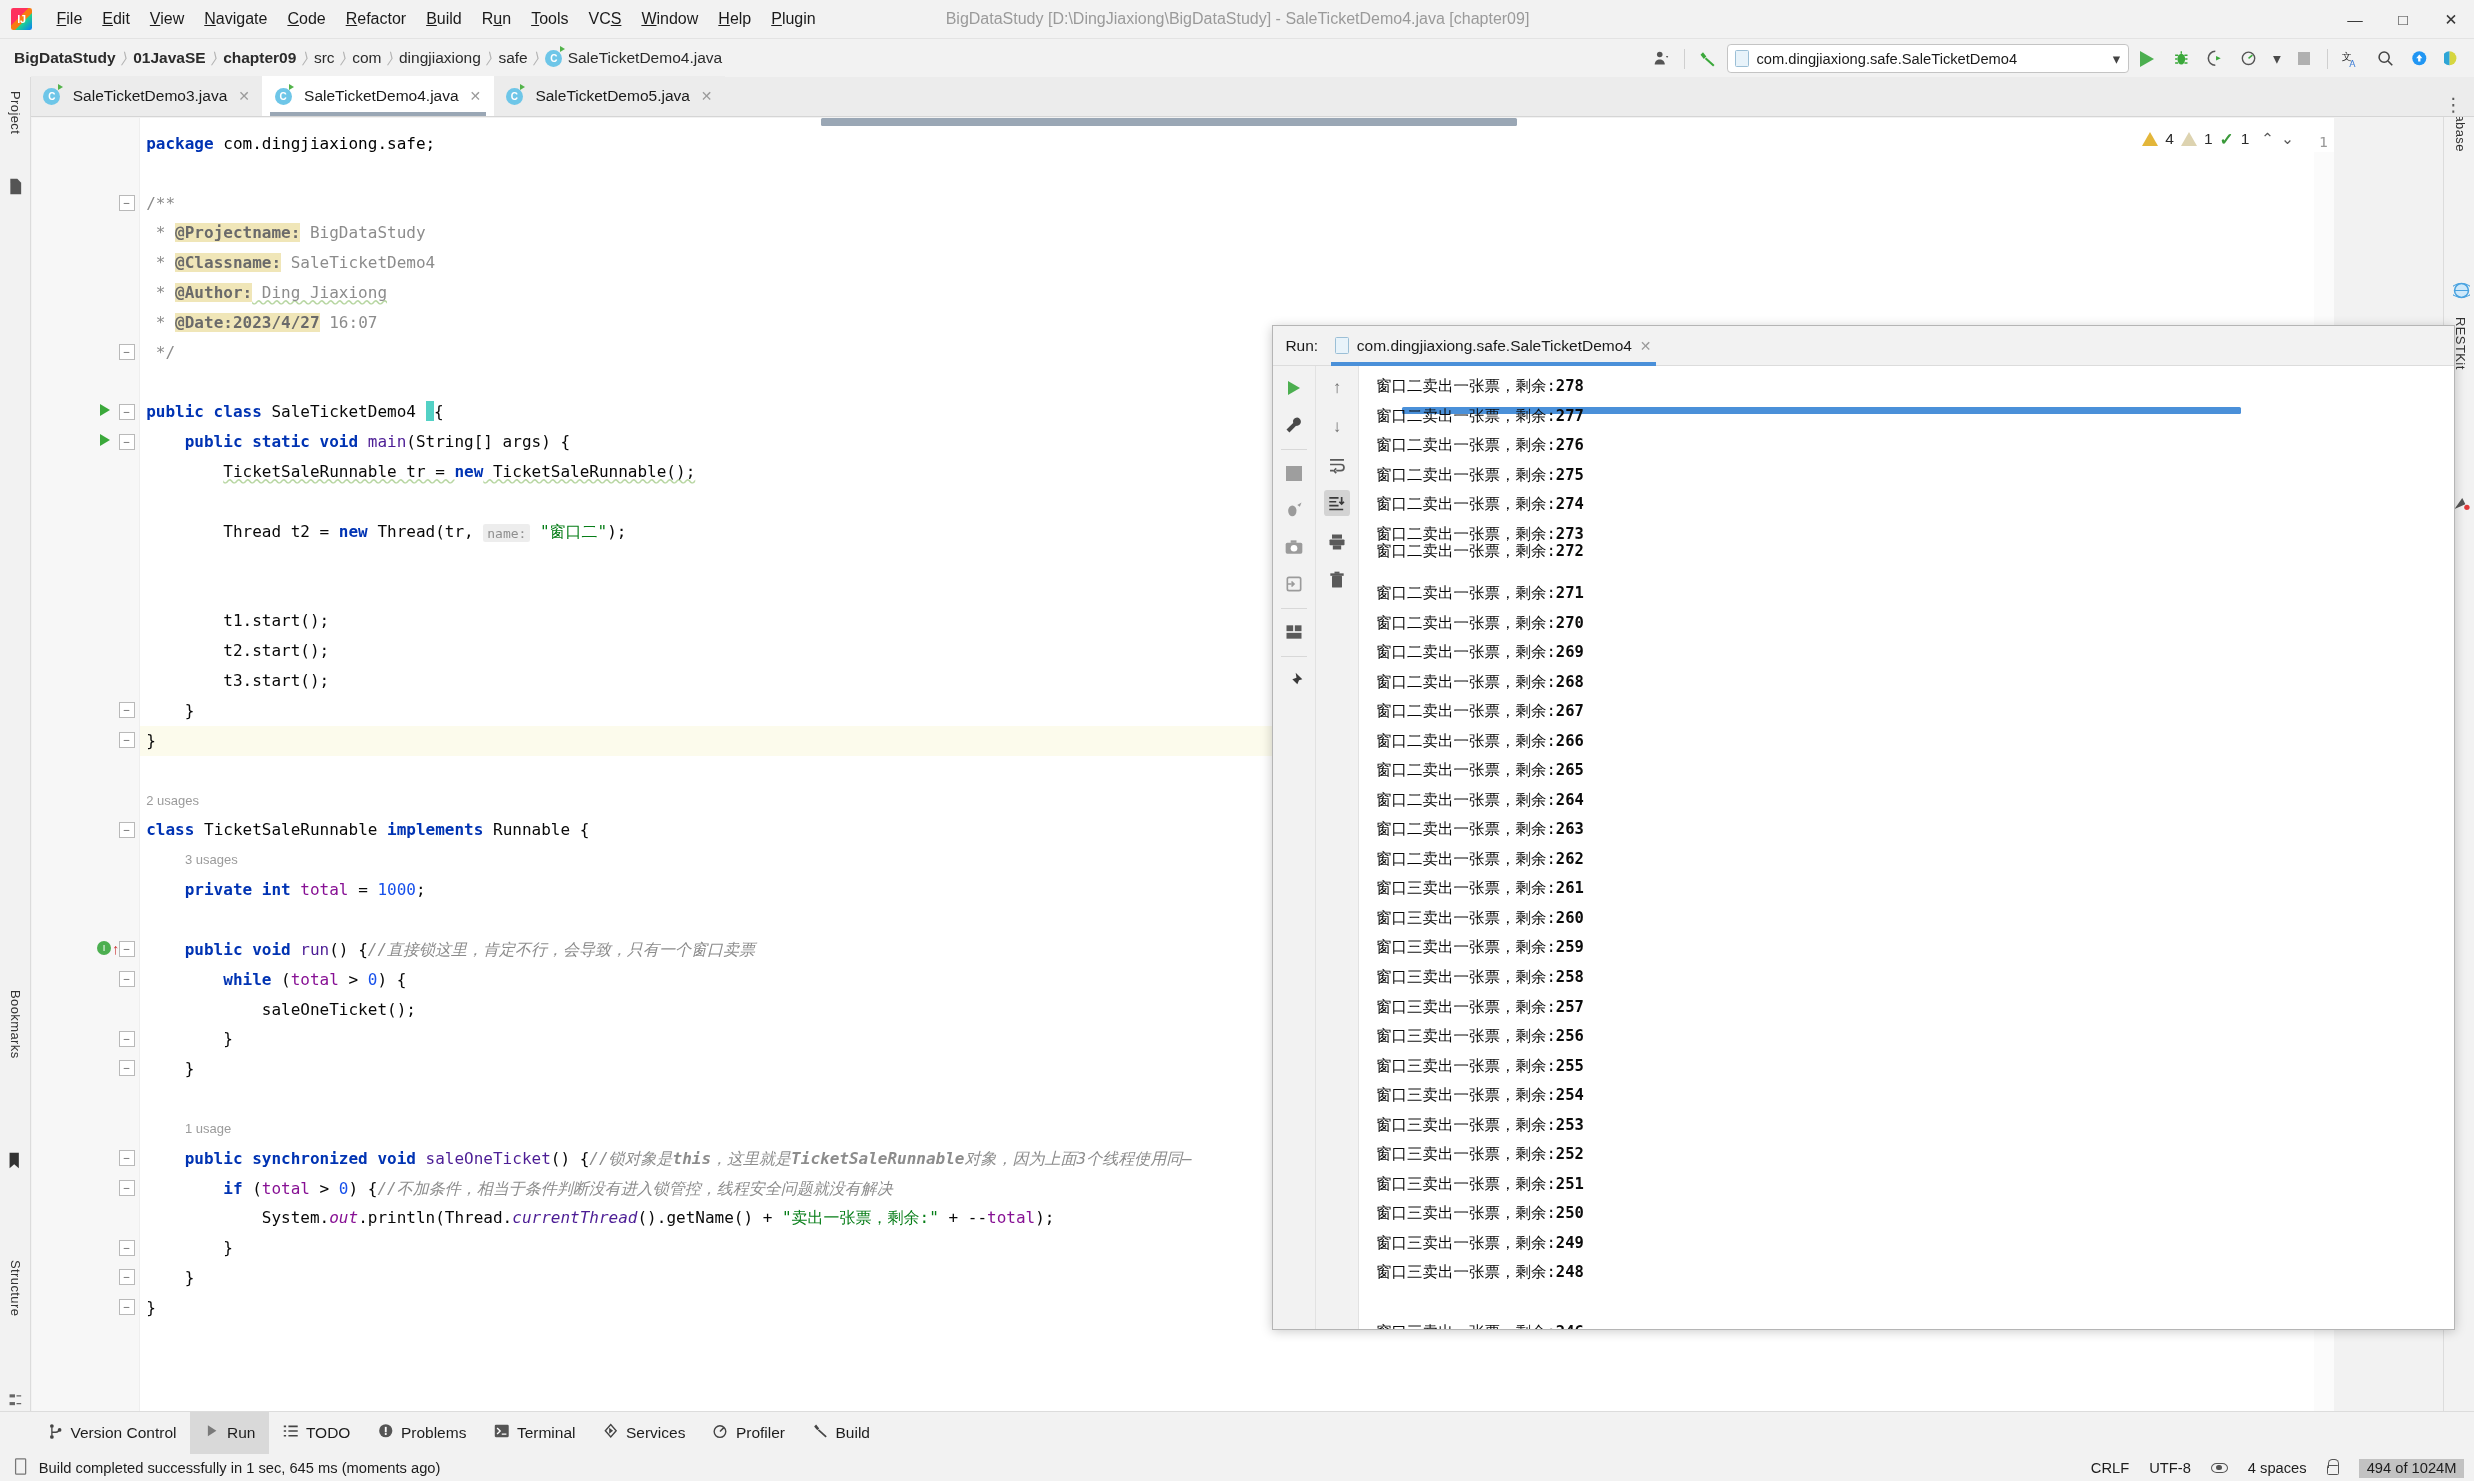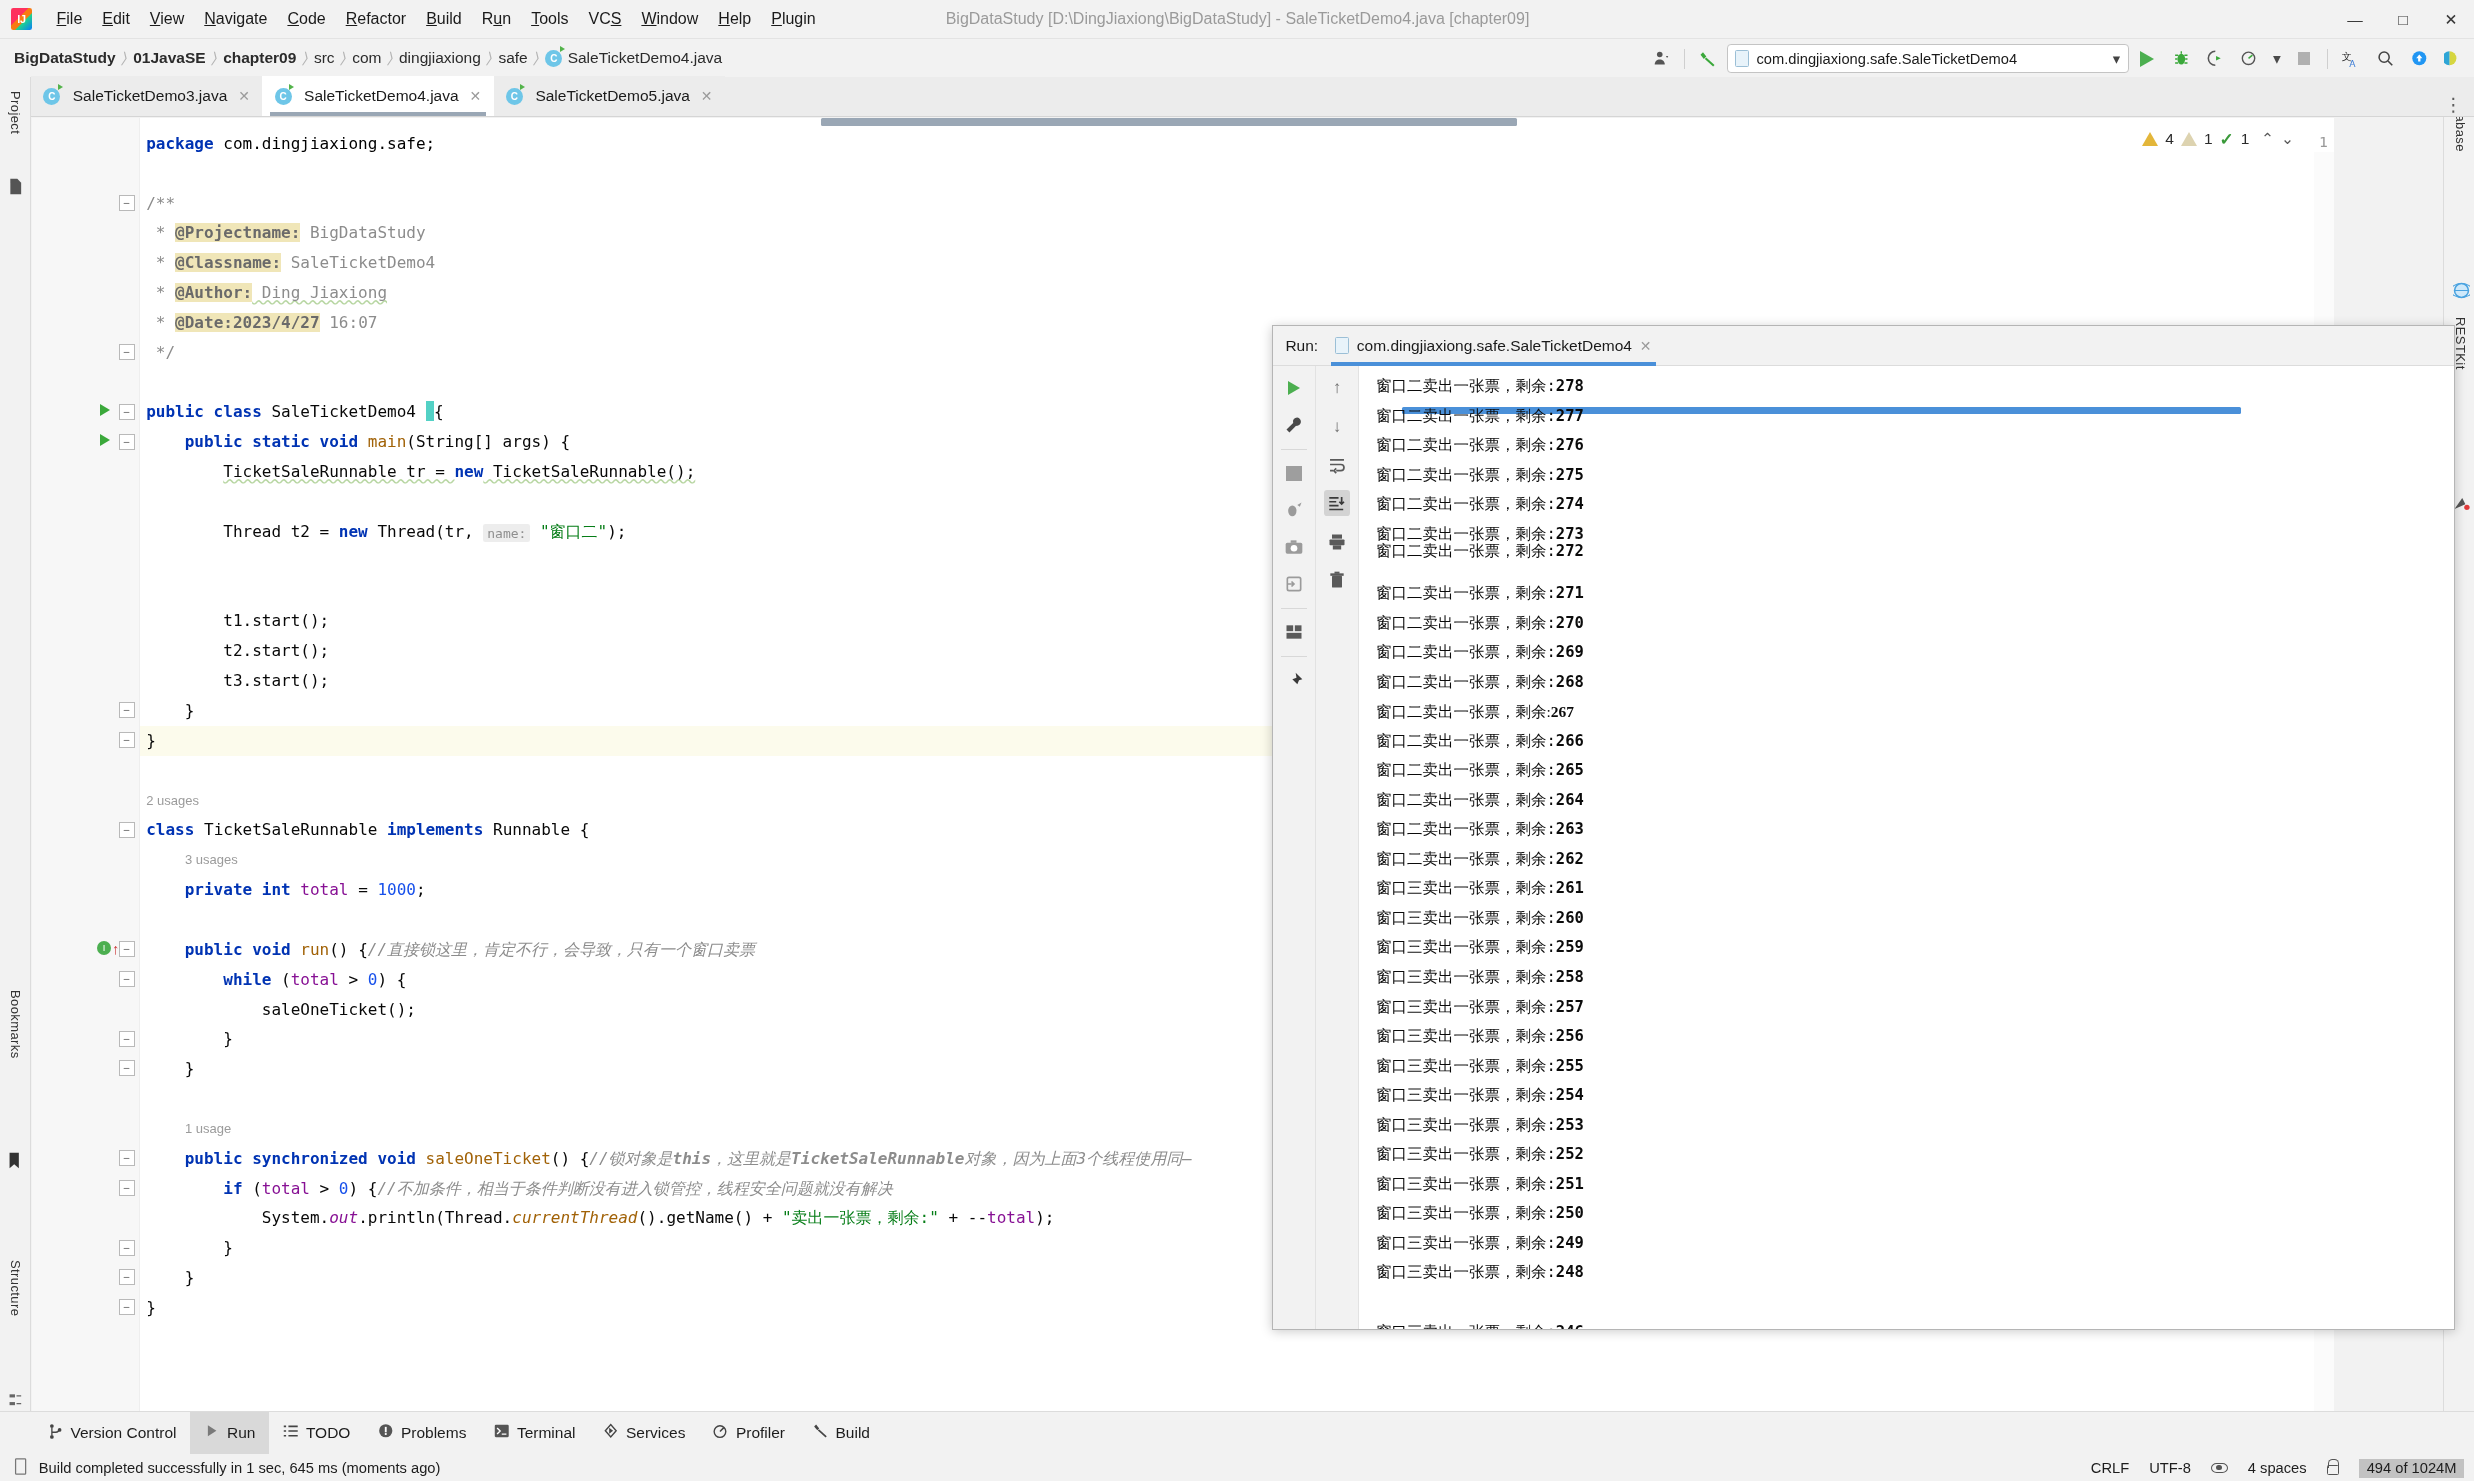--- a/index.html
+++ b/index.html
@@ -111,21 +111,21 @@
   .cline{ position:absolute; left:6.2px; white-space:pre; }
   .hl-row{ position:absolute; left:0; right:0; height:30px; background:#fcfbec; }
 
   
   .kw{color:#0033b3;font-weight:bold;}
   .pl{color:#080808;}
   .str{color:#067d17;}
   .num{color:#1750eb;}
   .cm{color:#8c8c8c;font-style:italic;}
   .fld{color:#871094;}
-  .mth{color:#a16207;}
+  .mth{color:#4c1d95;}
   .doc{color:#8c8c8c;}
   .doctag{color:#6a6a6a;font-weight:bold;background:#f0e6b8;}
   .hint{background:#ededed;color:#8f8f8f;font-size:13px;padding:1.5px 3.9px;border-radius:2.3px;}
   .usages{color:#9b9b9b;font-size:13px;font-family:"Liberation Sans",sans-serif;}
   .caret{display:inline-block;width:8.5px;height:20px;background:#53d1c5;vertical-align:-3.9px;}
   .squig{ text-decoration: underline wavy #b9d7a4; text-decoration-skip-ink:none;}
 
   
   .fold{position:absolute;left:87px;width:15.5px;height:15.5px;border:0.8px solid #b9b9b9;background:#fff;
     display:flex;align-items:center;justify-content:center;font-size:11.6px;color:#666;}
@@ -608,21 +608,21 @@
             <div class="cl" style="top: 36px;">窗口二卖出一张票，剩余:<b>277</b></div>
             <div class="cl" style="top: 65px;">窗口二卖出一张票，剩余:<b>276</b></div>
             <div class="cl" style="top: 95px;">窗口二卖出一张票，剩余:<b>275</b></div>
             <div class="cl" style="top: 124px;">窗口二卖出一张票，剩余:<b>274</b></div>
             <div class="cl" style="top: 154px;">窗口二卖出一张票，剩余:<b>273</b></div>
             <div class="cl" style="top: 171px;">窗口二卖出一张票，剩余:<b>272</b></div>
             <div class="cl" style="top: 213px;">窗口二卖出一张票，剩余:<b>271</b></div>
             <div class="cl" style="top: 243px;">窗口二卖出一张票，剩余:<b>270</b></div>
             <div class="cl" style="top: 272px;">窗口二卖出一张票，剩余:<b>269</b></div>
             <div class="cl" style="top: 302px;">窗口二卖出一张票，剩余:<b>268</b></div>
-            <div class="cl" style="top: 331px; font-family: Liberation Serif, serif;">窗口二卖出一张票，剩余:<b>267</b></div>
+            <div class="cl" style="top: 331px;">窗口二卖出一张票，剩余:<b>267</b></div>
             <div class="cl" style="top: 361px;">窗口二卖出一张票，剩余:<b>266</b></div>
             <div class="cl" style="top: 390px;">窗口二卖出一张票，剩余:<b>265</b></div>
             <div class="cl" style="top: 420px;">窗口二卖出一张票，剩余:<b>264</b></div>
             <div class="cl" style="top: 449px;">窗口二卖出一张票，剩余:<b>263</b></div>
             <div class="cl" style="top: 479px;">窗口二卖出一张票，剩余:<b>262</b></div>
             <div class="cl" style="top: 508px;">窗口三卖出一张票，剩余:<b>261</b></div>
             <div class="cl" style="top: 538px;">窗口三卖出一张票，剩余:<b>260</b></div>
             <div class="cl" style="top: 567px;">窗口三卖出一张票，剩余:<b>259</b></div>
             <div class="cl" style="top: 597px;">窗口三卖出一张票，剩余:<b>258</b></div>
             <div class="cl" style="top: 627px;">窗口三卖出一张票，剩余:<b>257</b></div>

